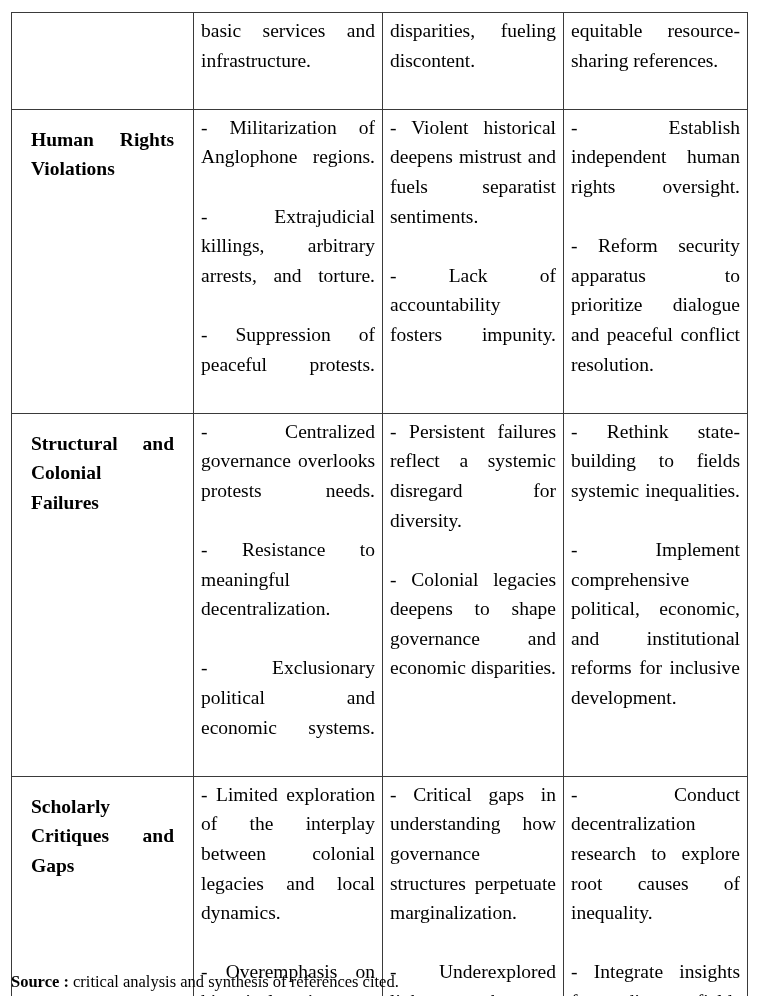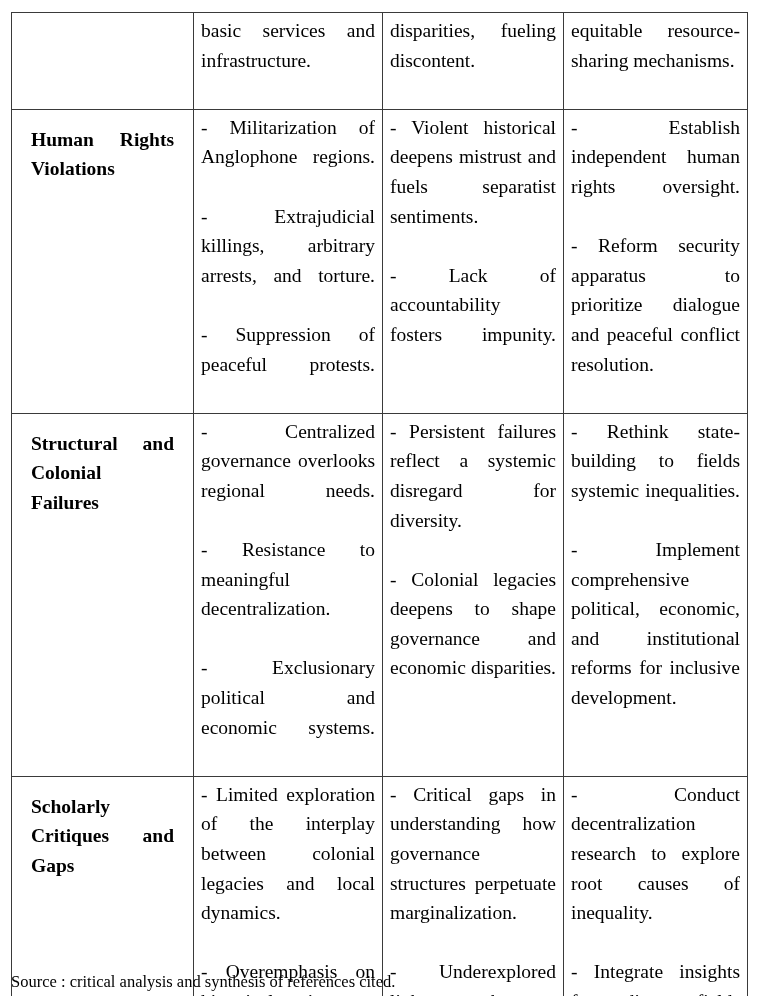--- a/index.html
+++ b/index.html
@@ -80,21 +80,21 @@
   .source-line {
     position: absolute;
     left: 11px;
     top: 971px;
     width: 740px;
     font-size: 16.5px;
     line-height: 22px;
     white-space: nowrap;
   }
   .source-label {
-    font-weight: normal;
+    font-weight: bold;
   }
 </style>
 </head>
 <body>
 
 <div class="page">
 
   <table class="doc-table">
     <colgroup>
       <col class="col-theme">
@@ -108,21 +108,21 @@
         <td class="cell-theme">
           <p></p>
         </td>
         <td class="cell-body">
           <p class="justify-last">basic services and infrastructure.</p>
         </td>
         <td class="cell-body">
           <p class="justify-last">disparities, fueling discontent.</p>
         </td>
         <td class="cell-body">
-          <p>equitable resource-sharing mechanisms.</p>
+          <p>equitable resource-sharing references.</p>
         </td>
       </tr>
 
       <tr>
         <td class="cell-theme">
           <p class="justify-last">Human Rights Violations</p>
         </td>
         <td class="cell-body">
           <p class="justify-last">- Militarization of Anglophone regions.</p>
           <p class="justify-last">- Extrajudicial killings, arbitrary arrests, and torture.</p>
@@ -136,21 +136,21 @@
           <p class="justify-last">- Establish independent human rights oversight.</p>
           <p class="justify-last">- Reform security apparatus to prioritize dialogue and peaceful conflict resolution.</p>
         </td>
       </tr>
 
       <tr>
         <td class="cell-theme">
           <p class="justify-last">Structural and Colonial Failures</p>
         </td>
         <td class="cell-body">
-          <p class="justify-last">- Centralized governance overlooks regional needs.</p>
+          <p class="justify-last">- Centralized governance overlooks protests needs.</p>
           <p class="justify-last">- Resistance to meaningful decentralization.</p>
           <p class="justify-last">- Exclusionary political and economic systems.</p>
         </td>
         <td class="cell-body">
           <p class="justify-last">- Persistent failures reflect a systemic disregard for diversity.</p>
           <p class="justify-last">- Colonial legacies deepens to shape governance and economic disparities.</p>
         </td>
         <td class="cell-body">
           <p class="justify-last">- Rethink state-building to fields systemic inequalities.</p>
           <p class="justify-last">- Implement comprehensive political, economic, and institutional reforms for inclusive development.</p>

